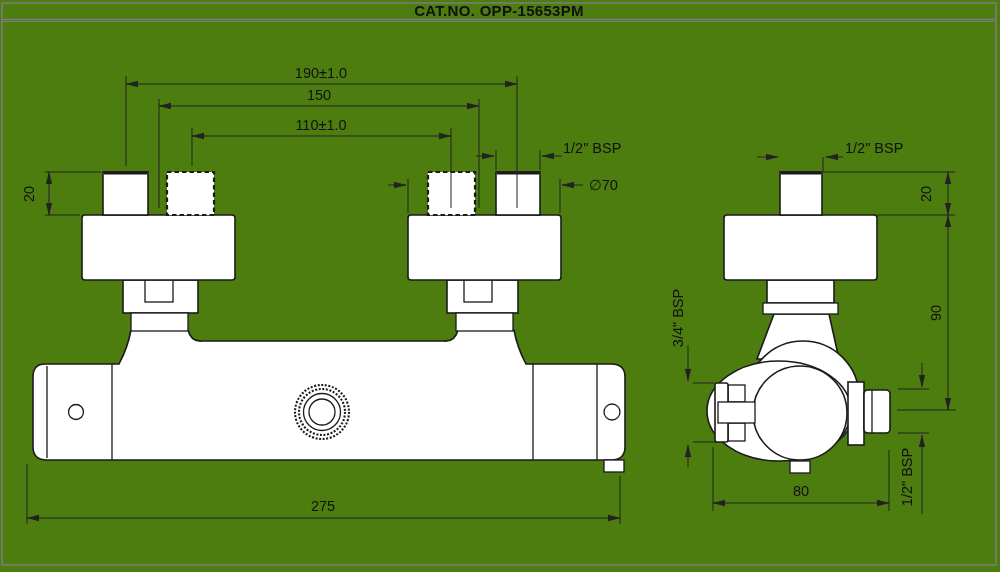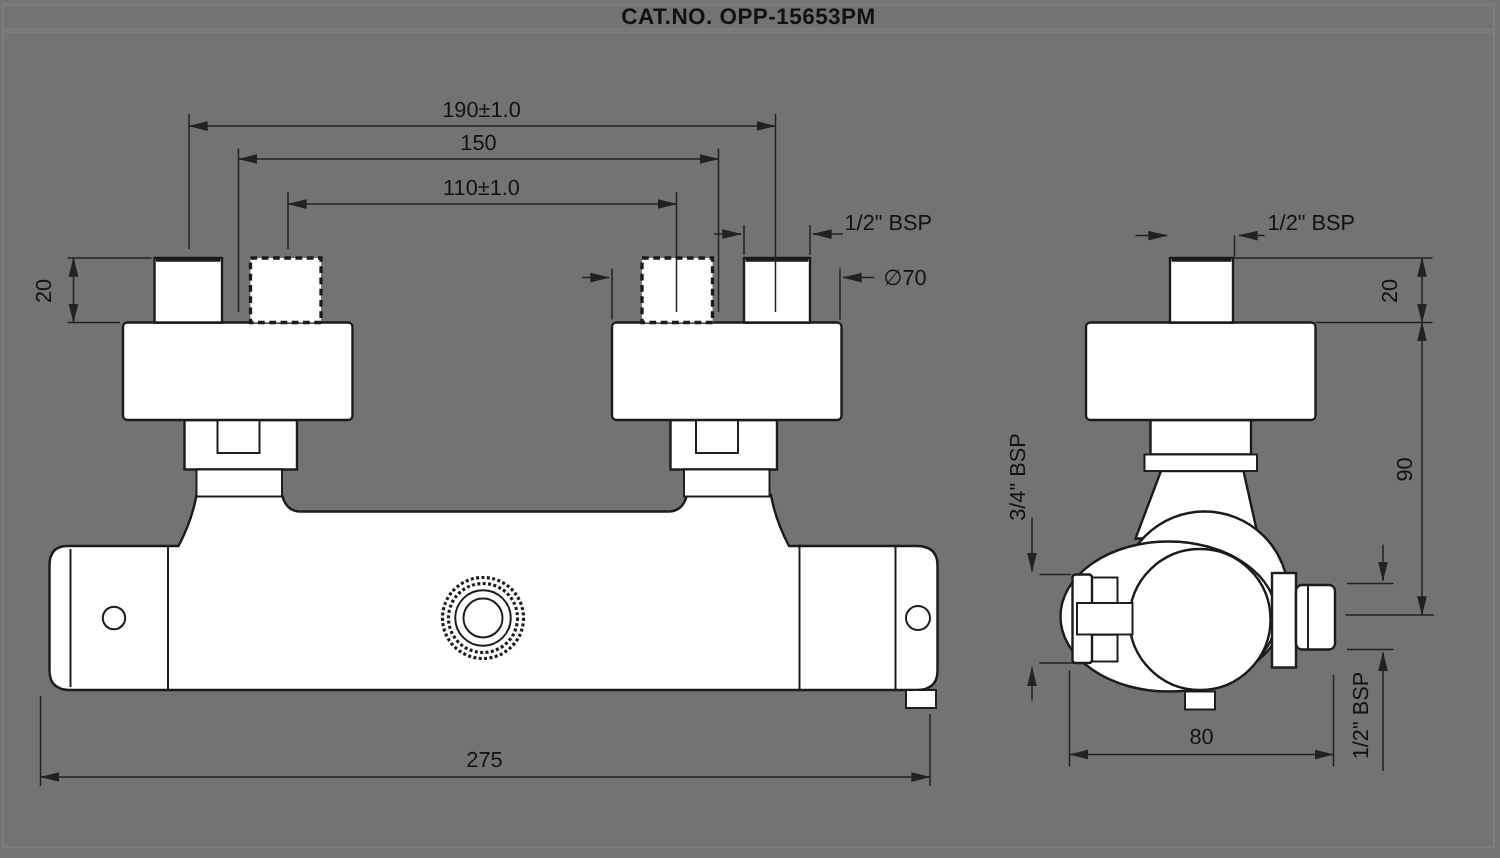--- a/index.html
+++ b/index.html
@@ -1,19 +1,19 @@
 <!DOCTYPE html>
 <html><head>
 <meta charset="utf-8">
 <style>
   html,body{margin:0;padding:0;background:#e8e8e8;}
   .sheet{
     position:relative;
     width:1000px;height:572px;
-    background:#737373;
+    background:#4d7c0f;
     font-family:"Liberation Sans","DejaVu Sans",sans-serif;
     overflow:hidden;
   }
   svg{position:absolute;left:0;top:0;}
   svg text{
     font-family:"Liberation Sans","DejaVu Sans",sans-serif;
     fill:#111111;
   }
   .t-title{font-size:15px;font-weight:700;letter-spacing:.3px;}
   .t-dim{font-size:14.5px;}

